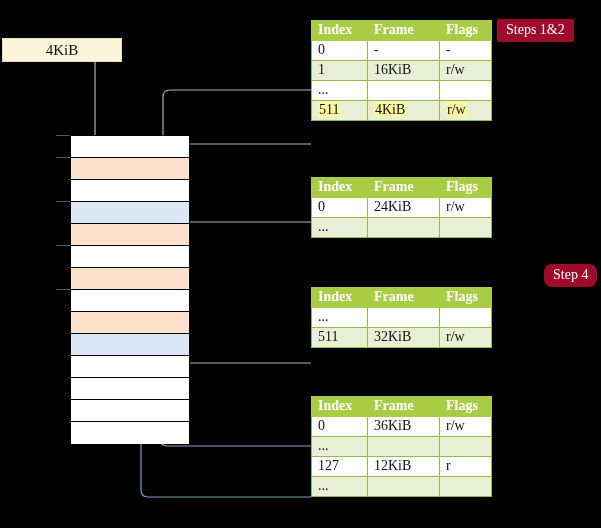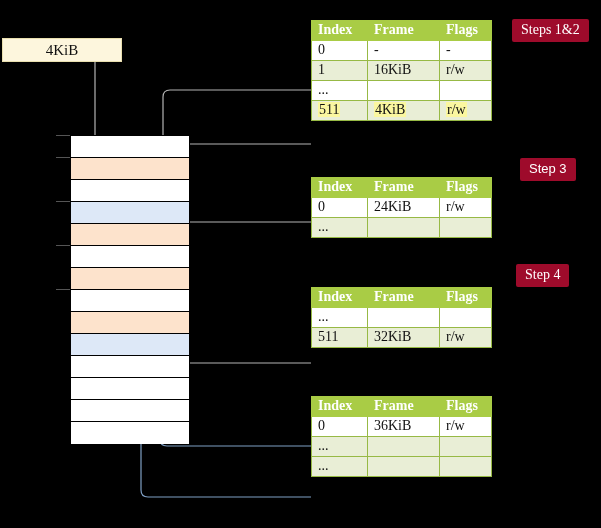--- a/index.html
+++ b/index.html
@@ -188,27 +188,24 @@
       <div class="mem-row last" style="top: 286px; background: rgb(255, 255, 255);"></div>
     </div>
   <div id="mem-ticks" style="position:absolute; left:0; top:0; width:601px; height:528px;">
       <div class="mem-tick" style="top: 135px;"></div>
       <div class="mem-tick" style="top: 157px;"></div>
       <div class="mem-tick" style="top: 201px;"></div>
       <div class="mem-tick" style="top: 245px;"></div>
       <div class="mem-tick" style="top: 289px;"></div>
     </div>
 
-  <div class="step-badge" style="left:512px; top:19px;">
+  <div class="step-badge" style="left:497px; top:19px;">
     <span>Steps 1&amp;2</span>
   </div>
-  <div class="step-badge sans" style="left:520px; top:158px;">
-    <span>Step 3</span>
-  </div>
-  <div class="step-badge" style="left:516px; top:264px;">
+  <div class="step-badge" style="left:544px; top:264px;border-radius:8px;">
     <span>Step 4</span>
   </div>
 
   <div id="tables-host">
       <table class="pt" style="left: 311px; top: 20px;">
         <thead>
           <tr>
             <th class="c-index">Index</th>
             <th class="c-frame">Frame</th>
             <th class="c-flags">Flags</th>
@@ -291,20 +288,25 @@
           <tr class="odd">
             <td class="c-index">0</td>
             <td class="c-frame">36KiB</td>
             <td class="c-flags">r/w</td>
           </tr>
           <tr class="even">
             <td class="c-index">...</td>
             <td class="c-frame"></td>
             <td class="c-flags"></td>
           </tr>
+          <tr class="odd">
+            <td class="c-index">127</td>
+            <td class="c-frame">12KiB</td>
+            <td class="c-flags">r</td>
+          </tr>
           <tr class="even">
             <td class="c-index">...</td>
             <td class="c-frame"></td>
             <td class="c-flags"></td>
           </tr>
         </tbody>
       </table>
     </div>
 
 </div>

